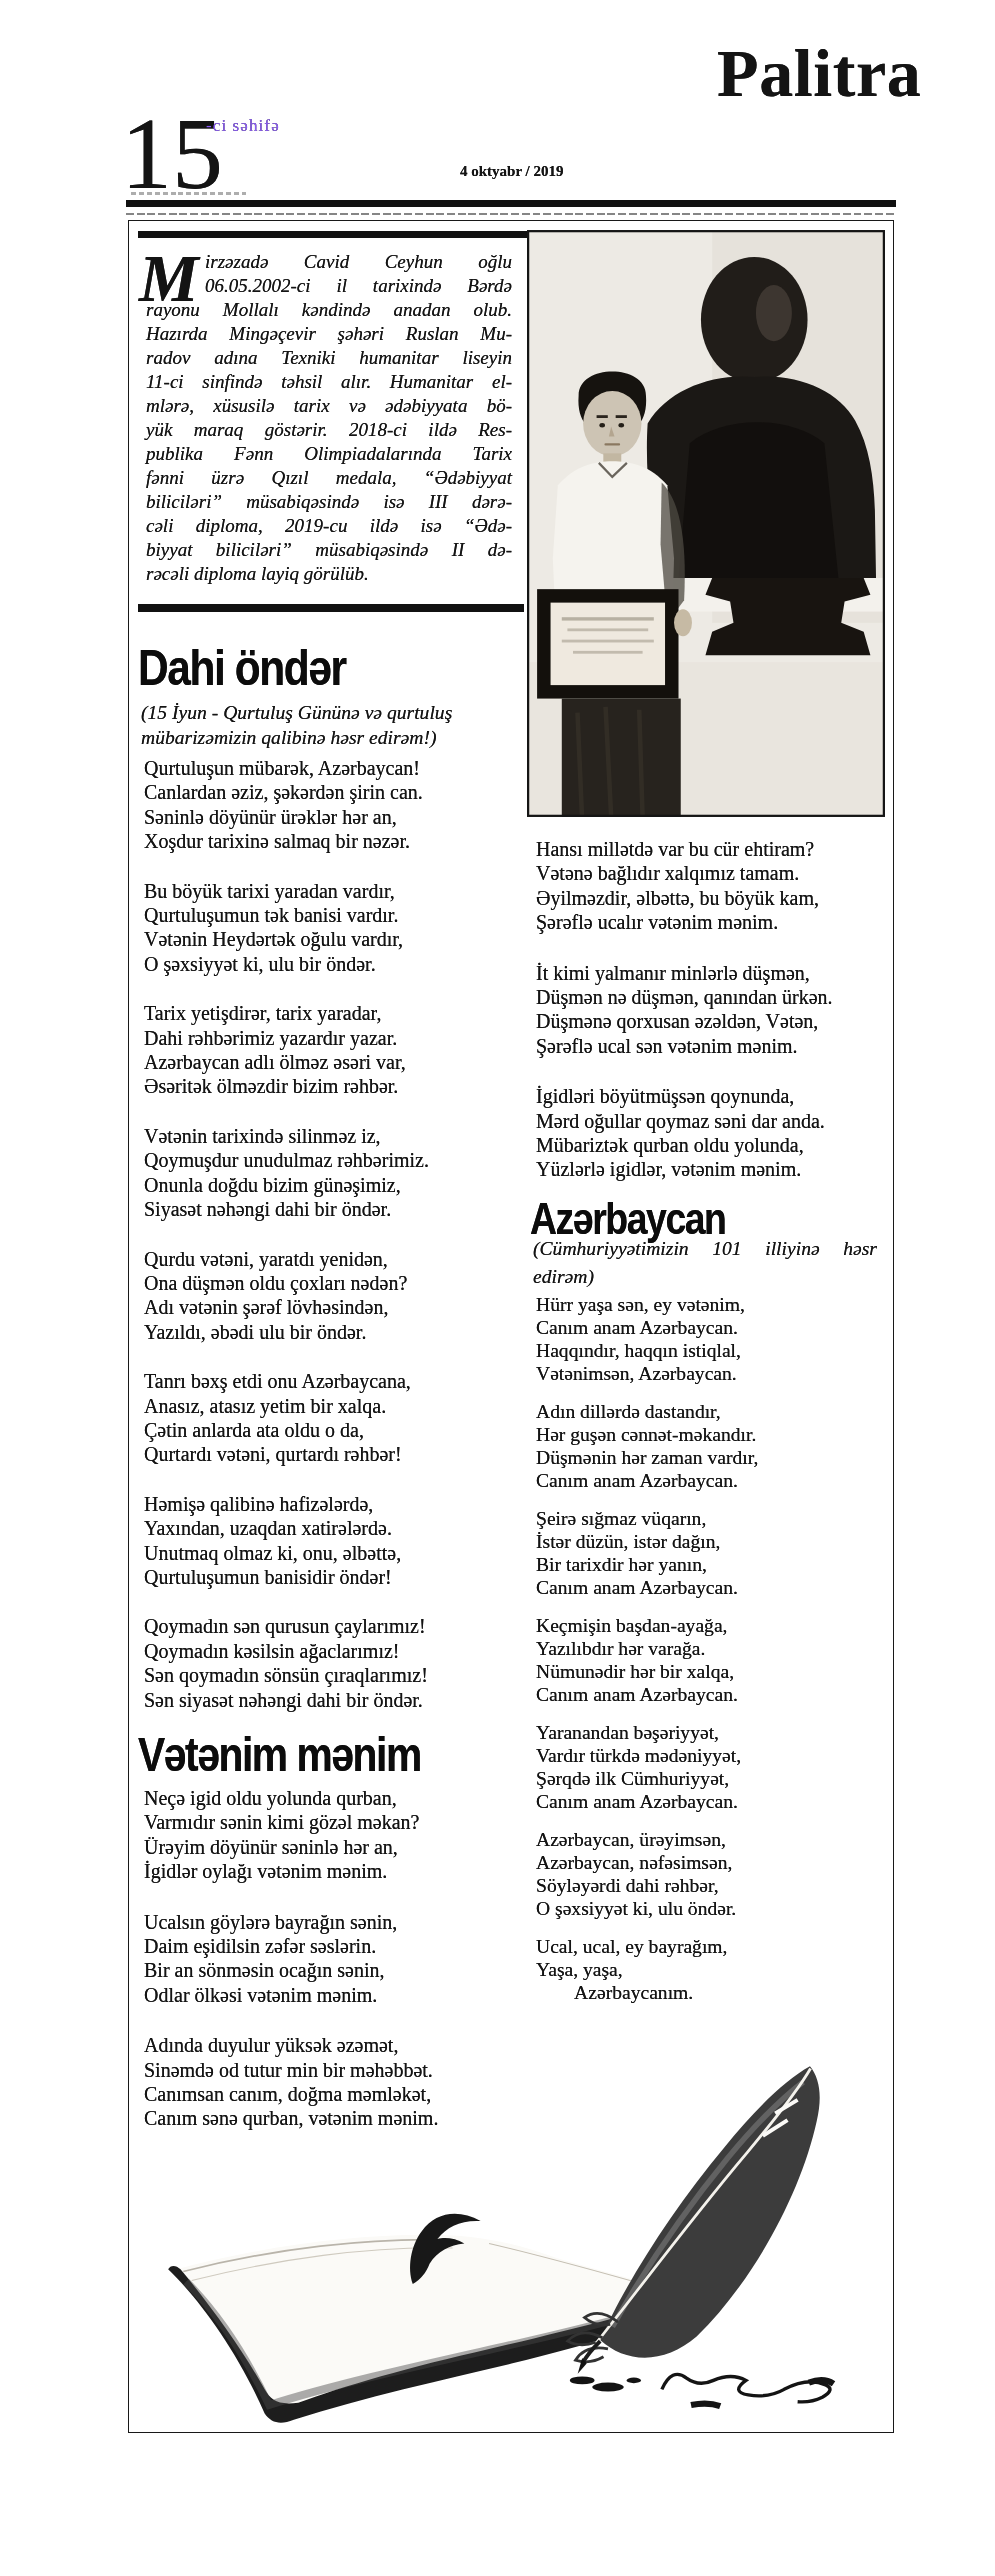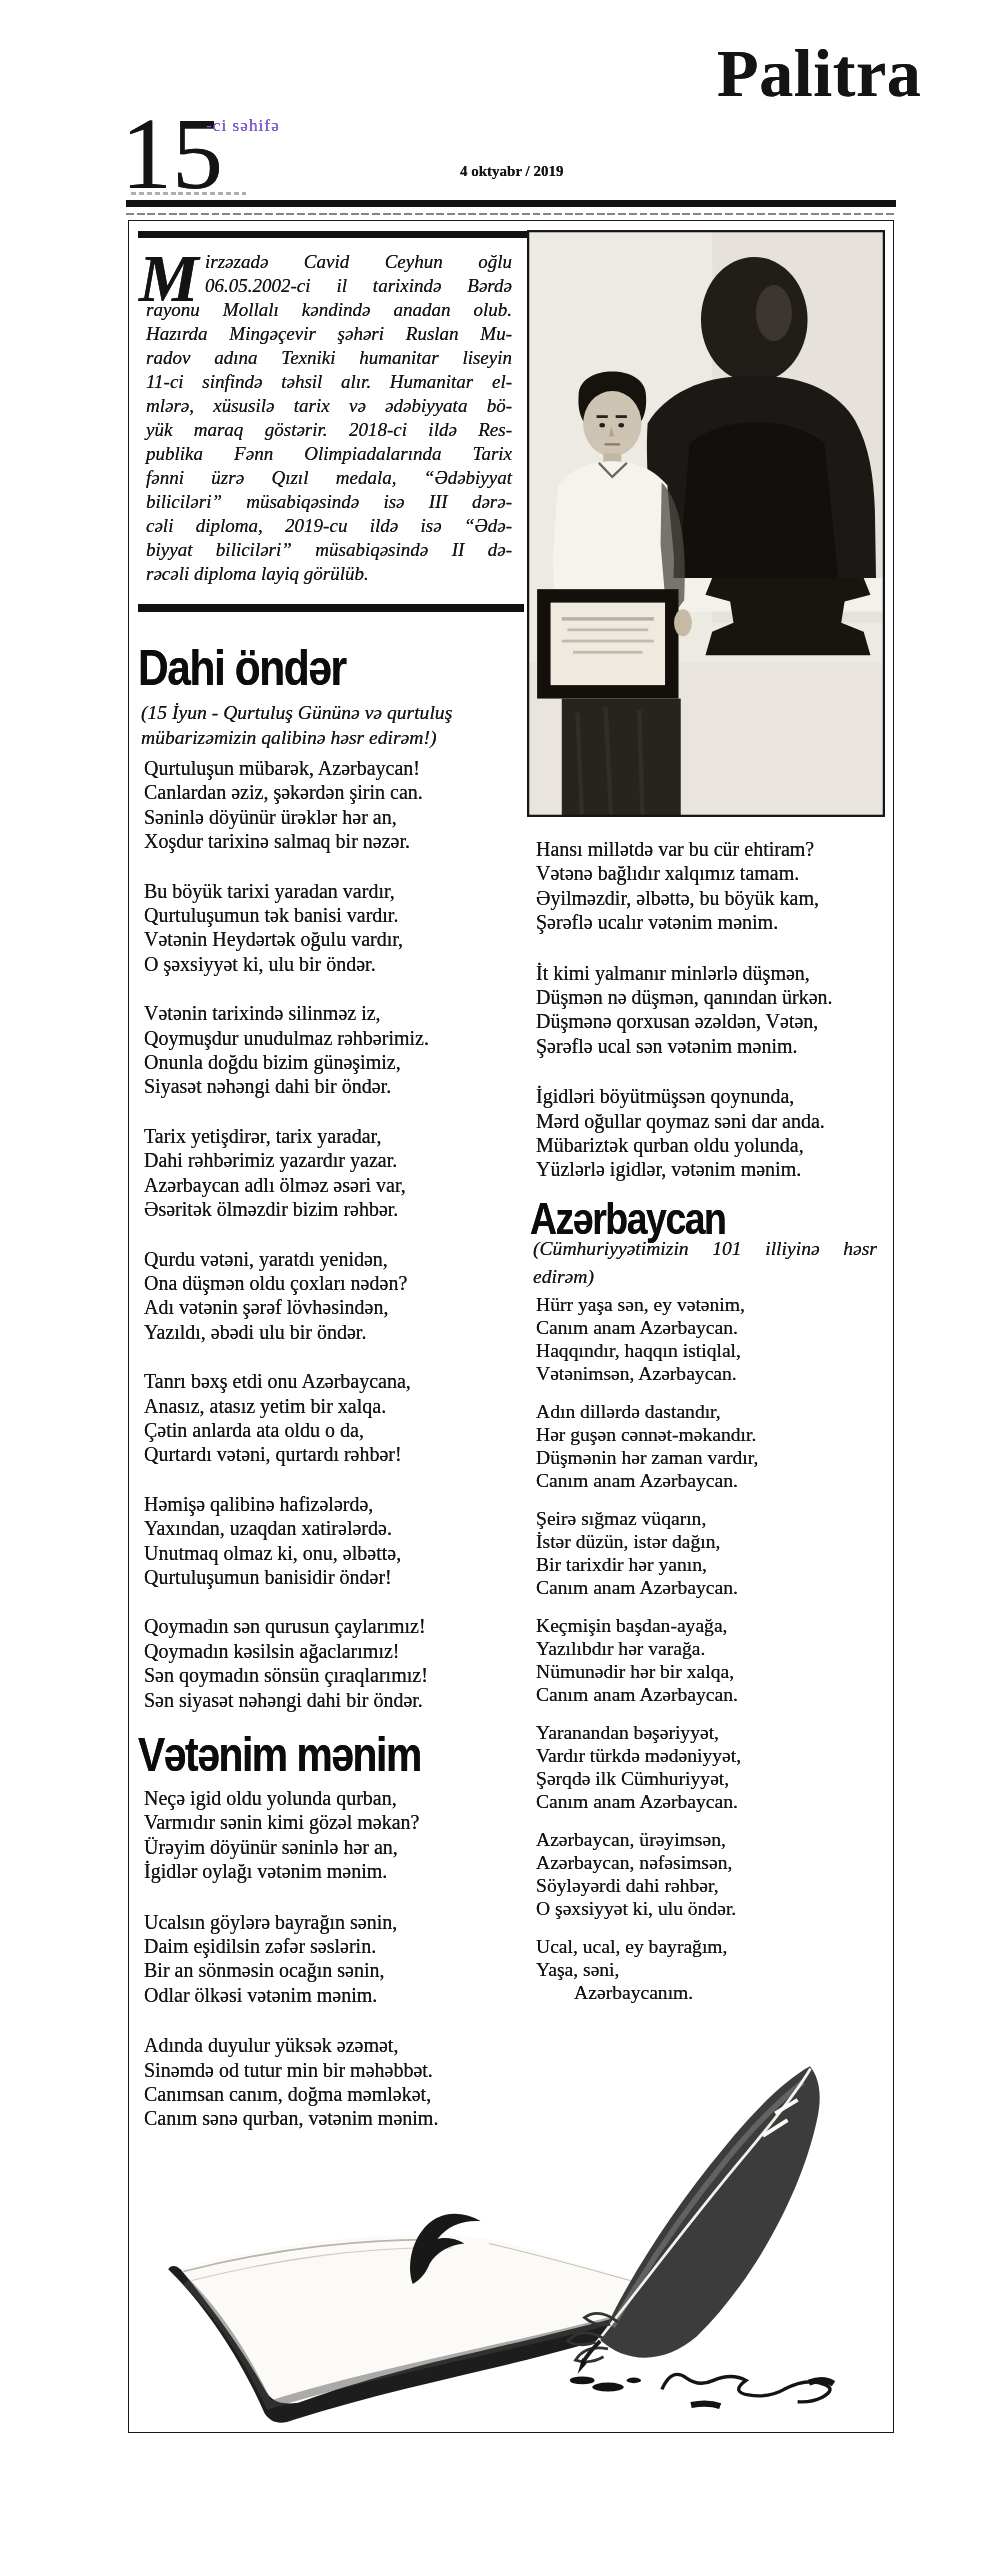--- a/index.html
+++ b/index.html
@@ -138,32 +138,32 @@
       <div class="line">Səninlə döyünür ürəklər hər an,</div>
       <div class="line">Xoşdur tarixinə salmaq bir nəzər.</div>
     </div>
     <div class="stanza">
       <div class="line">Bu böyük tarixi yaradan vardır,</div>
       <div class="line">Qurtuluşumun tək banisi vardır.</div>
       <div class="line">Vətənin Heydərtək oğulu vardır,</div>
       <div class="line">O şəxsiyyət ki, ulu bir öndər.</div>
     </div>
     <div class="stanza">
+      <div class="line">Tarix yetişdirər, tarix yaradar,</div>
+      <div class="line">Dahi rəhbərimiz yazardır yazar.</div>
+      <div class="line">Azərbaycan adlı ölməz əsəri var,</div>
+      <div class="line">Əsəritək ölməzdir bizim rəhbər.</div>
+    </div>
+    <div class="stanza">
       <div class="line">Vətənin tarixində silinməz iz,</div>
       <div class="line">Qoymuşdur unudulmaz rəhbərimiz.</div>
       <div class="line">Onunla doğdu bizim günəşimiz,</div>
       <div class="line">Siyasət nəhəngi dahi bir öndər.</div>
     </div>
     <div class="stanza">
-      <div class="line">Tarix yetişdirər, tarix yaradar,</div>
-      <div class="line">Dahi rəhbərimiz yazardır yazar.</div>
-      <div class="line">Azərbaycan adlı ölməz əsəri var,</div>
-      <div class="line">Əsəritək ölməzdir bizim rəhbər.</div>
-    </div>
-    <div class="stanza">
       <div class="line">Qurdu vətəni, yaratdı yenidən,</div>
       <div class="line">Ona düşmən oldu çoxları nədən?</div>
       <div class="line">Adı vətənin şərəf lövhəsindən,</div>
       <div class="line">Yazıldı, əbədi ulu bir öndər.</div>
     </div>
     <div class="stanza">
       <div class="line">Tanrı bəxş etdi onu Azərbaycana,</div>
       <div class="line">Anasız, atasız yetim bir xalqa.</div>
       <div class="line">Çətin anlarda ata oldu o da,</div>
       <div class="line">Qurtardı vətəni, qurtardı rəhbər!</div>
@@ -261,21 +261,21 @@
       <div class="line">Canım anam Azərbaycan.</div>
     </div>
     <div class="stanza">
       <div class="line">Azərbaycan, ürəyimsən,</div>
       <div class="line">Azərbaycan, nəfəsimsən,</div>
       <div class="line">Söyləyərdi dahi rəhbər,</div>
       <div class="line">O şəxsiyyət ki, ulu öndər.</div>
     </div>
     <div class="stanza">
       <div class="line">Ucal, ucal, ey bayrağım,</div>
-      <div class="line">Yaşa, səni,</div>
+      <div class="line">Yaşa, yaşa,</div>
       <div class="line">        Azərbaycanım.</div>
     </div>
   </div>
 
 <svg class="abs bookquill" width="763" height="386" viewBox="0 0 1360 688" xmlns="http://www.w3.org/2000/svg">
   <g>
     <path d="M75,400 C240,355 430,330 585,338 C640,342 700,355 760,378 C880,412 980,438 1030,455 C900,505 740,545 600,575 C470,602 340,632 262,658 C210,566 140,465 75,400 Z" fill="#fbfaf7"></path>
     <path d="M95,402 C250,362 430,340 580,346" stroke="#b9b4aa" stroke-width="3" fill="none"></path>
     <path d="M110,418 C260,380 430,356 575,360" stroke="#cfcabf" stroke-width="2" fill="none"></path>
     <path d="M640,352 C760,380 900,420 1010,452" stroke="#c4beb2" stroke-width="2" fill="none"></path>

